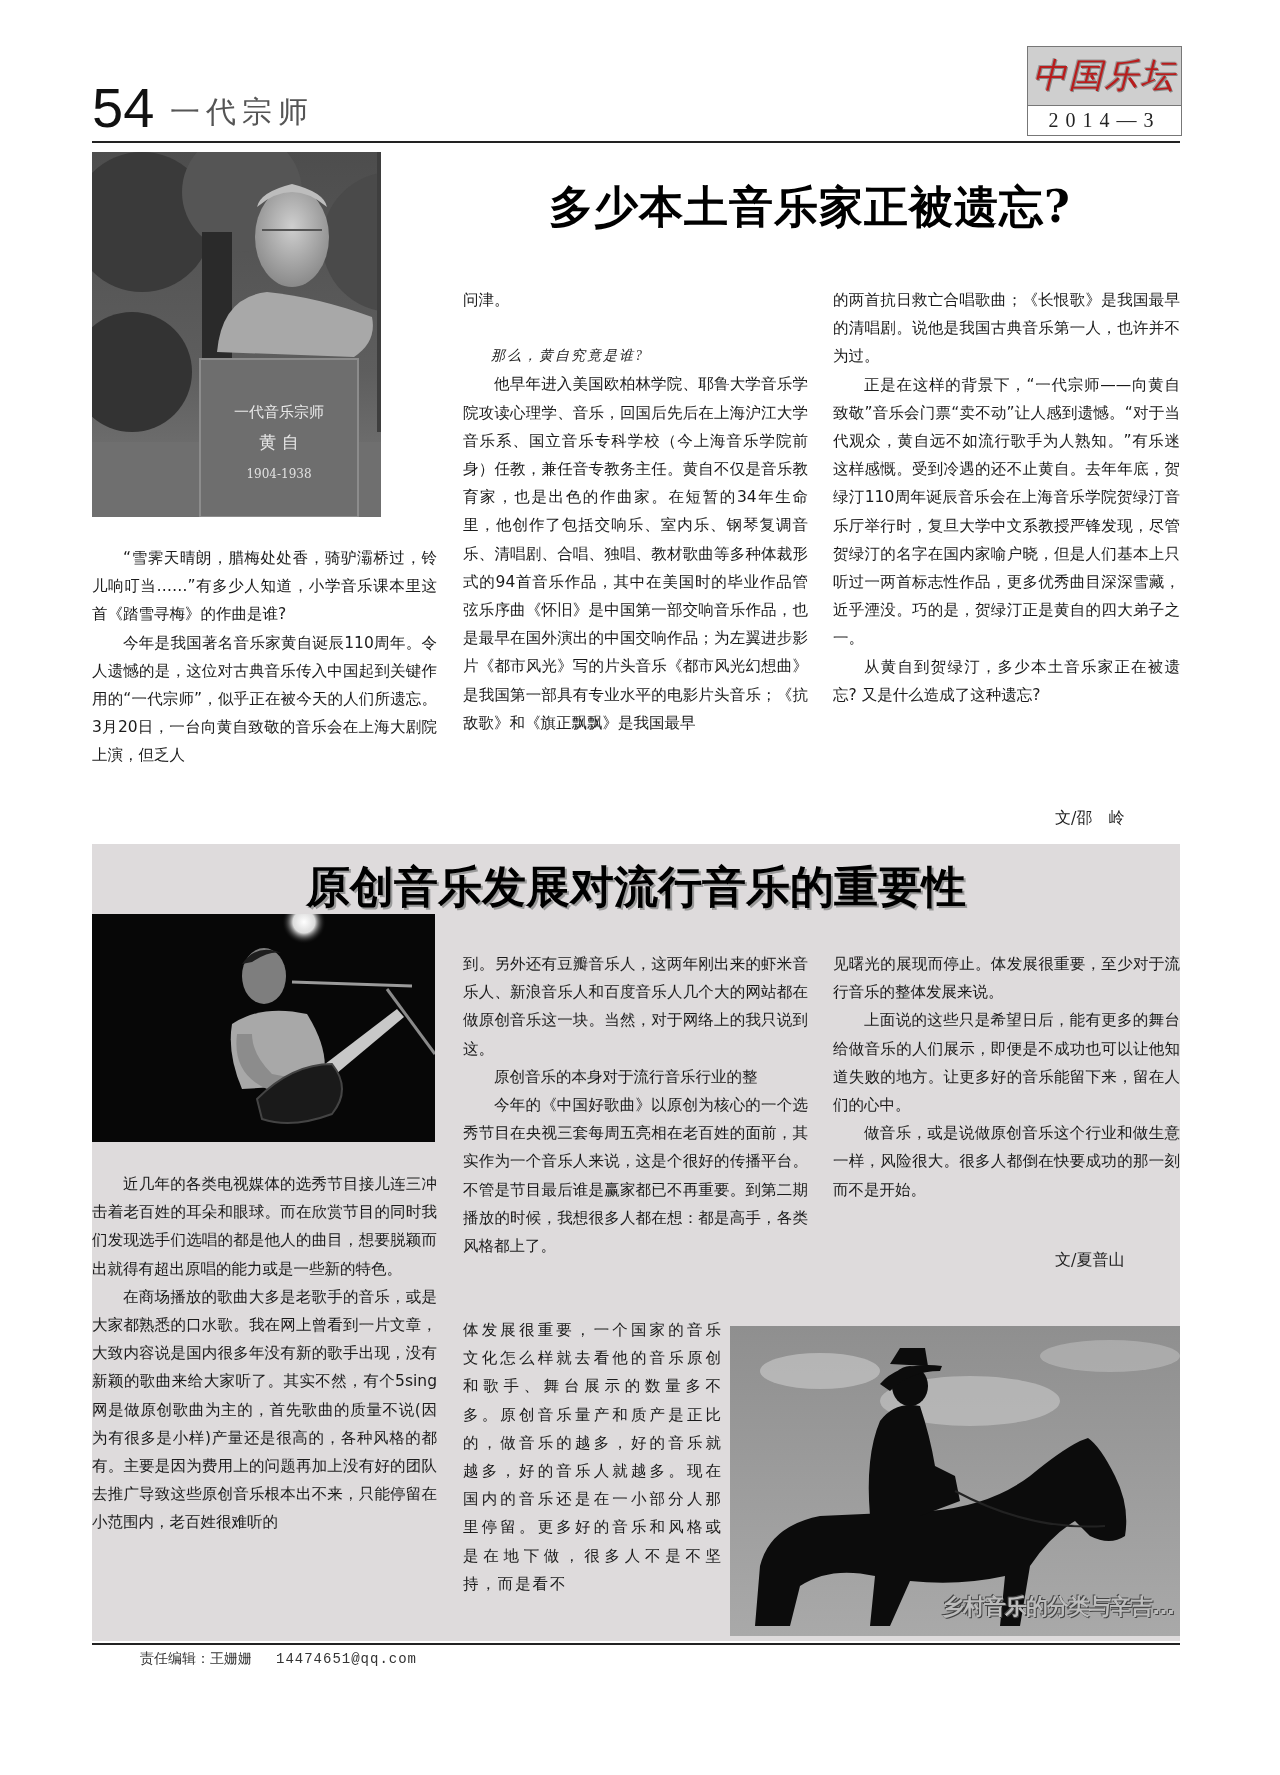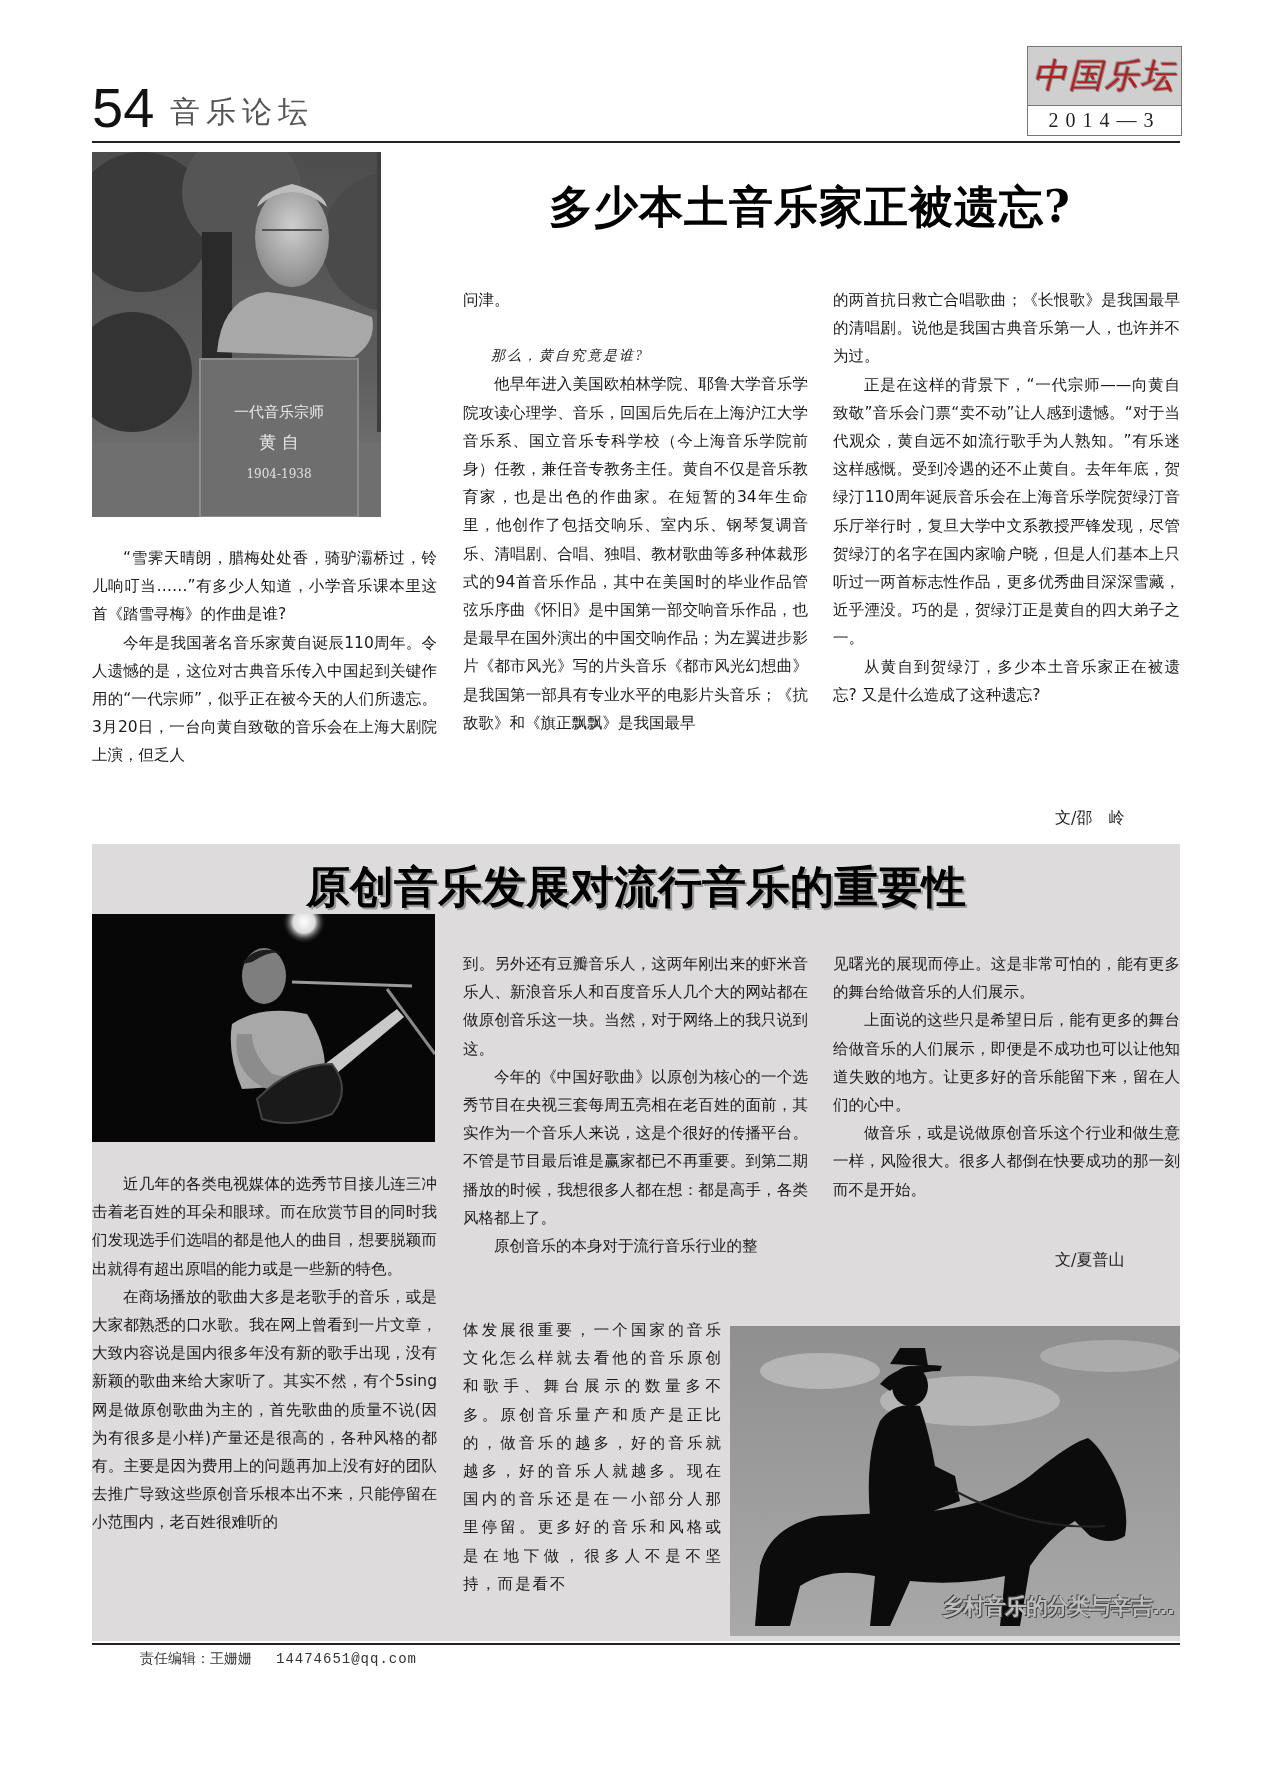--- a/index.html
+++ b/index.html
@@ -46,21 +46,21 @@
 
   
   .rule-bottom { left: 92px; top: 1643px; width: 1088px; height: 2px; background: #222; }
   .footer { left: 140px; top: 1650px; font-family: "DejaVu Serif", serif; font-size: 14px; color: #333; }
   .footer .email { font-family: "Liberation Mono", monospace; letter-spacing: 1px; margin-left: 24px; }
 </style>
 </head>
 <body>
 
 <div class="abs page-num">54</div>
-<div class="abs section-name">音乐论坛</div>
+<div class="abs section-name">一代宗师</div>
 <div class="abs mast">
   <div class="mast-top">中国乐坛</div>
   <div class="mast-bot">2014—3</div>
 </div>
 <div class="abs rule-top"></div>
 
 <div class="abs photo1">
   <svg width="345" height="365" viewBox="0 0 345 365">
     <defs>
       <linearGradient id="g1bg" x1="0" y1="0" x2="0" y2="1">
@@ -145,29 +145,29 @@
   </svg>
 </div>
 
 <div class="abs col col2a">
   <p>近几年的各类电视媒体的选秀节目接儿连三冲击着老百姓的耳朵和眼球。而在欣赏节目的同时我们发现选手们选唱的都是他人的曲目，想要脱颖而出就得有超出原唱的能力或是一些新的特色。</p>
   <p>在商场播放的歌曲大多是老歌手的音乐，或是大家都熟悉的口水歌。我在网上曾看到一片文章，大致内容说是国内很多年没有新的歌手出现，没有新颖的歌曲来给大家听了。其实不然，有个5sing网是做原创歌曲为主的，首先歌曲的质量不说(因为有很多是小样)产量还是很高的，各种风格的都有。主要是因为费用上的问题再加上没有好的团队去推广导致这些原创音乐根本出不来，只能停留在小范围内，老百姓很难听的</p>
 </div>
 
 <div class="abs col col2b">
   <p class="noind">到。另外还有豆瓣音乐人，这两年刚出来的虾米音乐人、新浪音乐人和百度音乐人几个大的网站都在做原创音乐这一块。当然，对于网络上的我只说到这。</p>
+  <p>原创音乐的本身对于流行音乐行业的整</p>
   <p>今年的《中国好歌曲》以原创为核心的一个选秀节目在央视三套每周五亮相在老百姓的面前，其实作为一个音乐人来说，这是个很好的传播平台。不管是节目最后谁是赢家都已不再重要。到第二期播放的时候，我想很多人都在想：都是高手，各类风格都上了。</p>
-  <p>原创音乐的本身对于流行音乐行业的整</p>
 </div>
 <div class="abs col col2b-narrow">
   <p class="noind">体发展很重要，一个国家的音乐文化怎么样就去看他的音乐原创和歌手、舞台展示的数量多不多。原创音乐量产和质产是正比的，做音乐的越多，好的音乐就越多，好的音乐人就越多。现在国内的音乐还是在一小部分人那里停留。更多好的音乐和风格或是在地下做，很多人不是不坚持，而是看不</p>
 </div>
 
 <div class="abs col col2c">
-  <p class="noind">见曙光的展现而停止。这是非常可怕的，能有更多的舞台给做音乐的人们展示。</p>
+  <p class="noind">见曙光的展现而停止。体发展很重要，至少对于流行音乐的整体发展来说。</p>
   <p>上面说的这些只是希望日后，能有更多的舞台给做音乐的人们展示，即便是不成功也可以让他知道失败的地方。让更多好的音乐能留下来，留在人们的心中。</p>
   <p>做音乐，或是说做原创音乐这个行业和做生意一样，风险很大。很多人都倒在快要成功的那一刻而不是开始。</p>
 </div>
 
 <div class="abs byline byline2">文/夏普山</div>
 
 <div class="abs photo3">
   <svg width="450" height="310" viewBox="0 0 450 310">
     <defs>
       <linearGradient id="sky" x1="0" y1="0" x2="0" y2="1">

